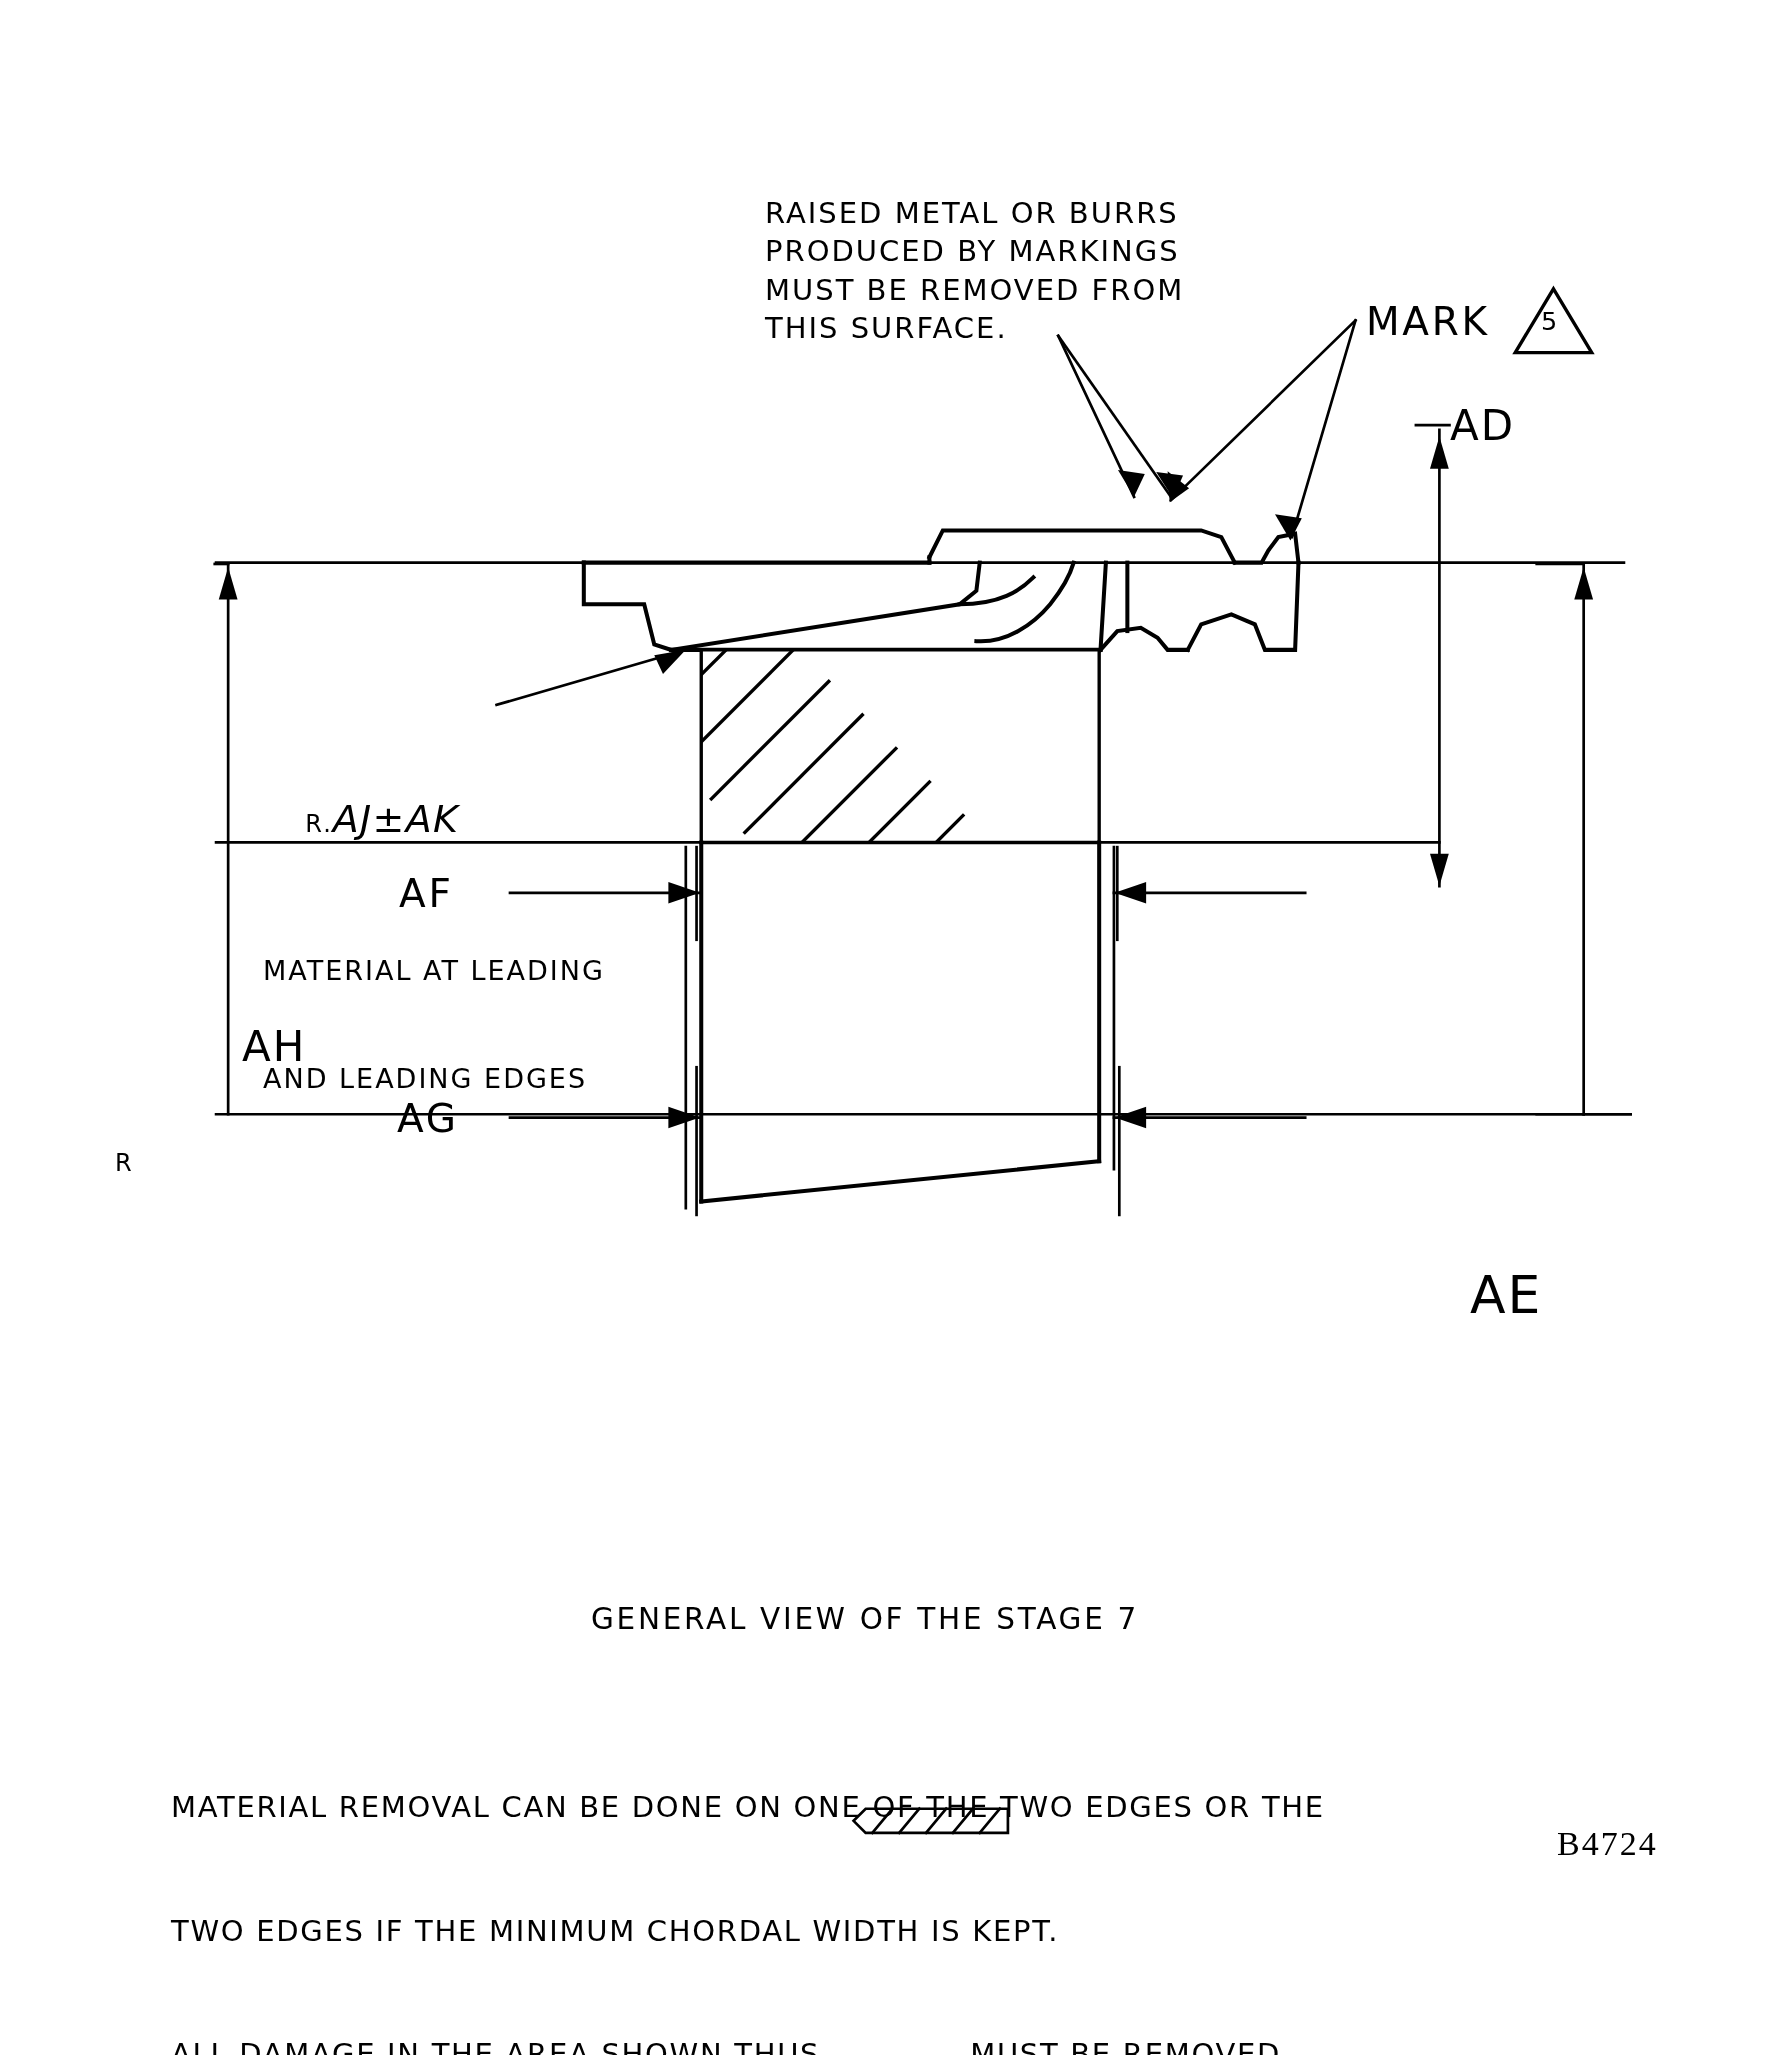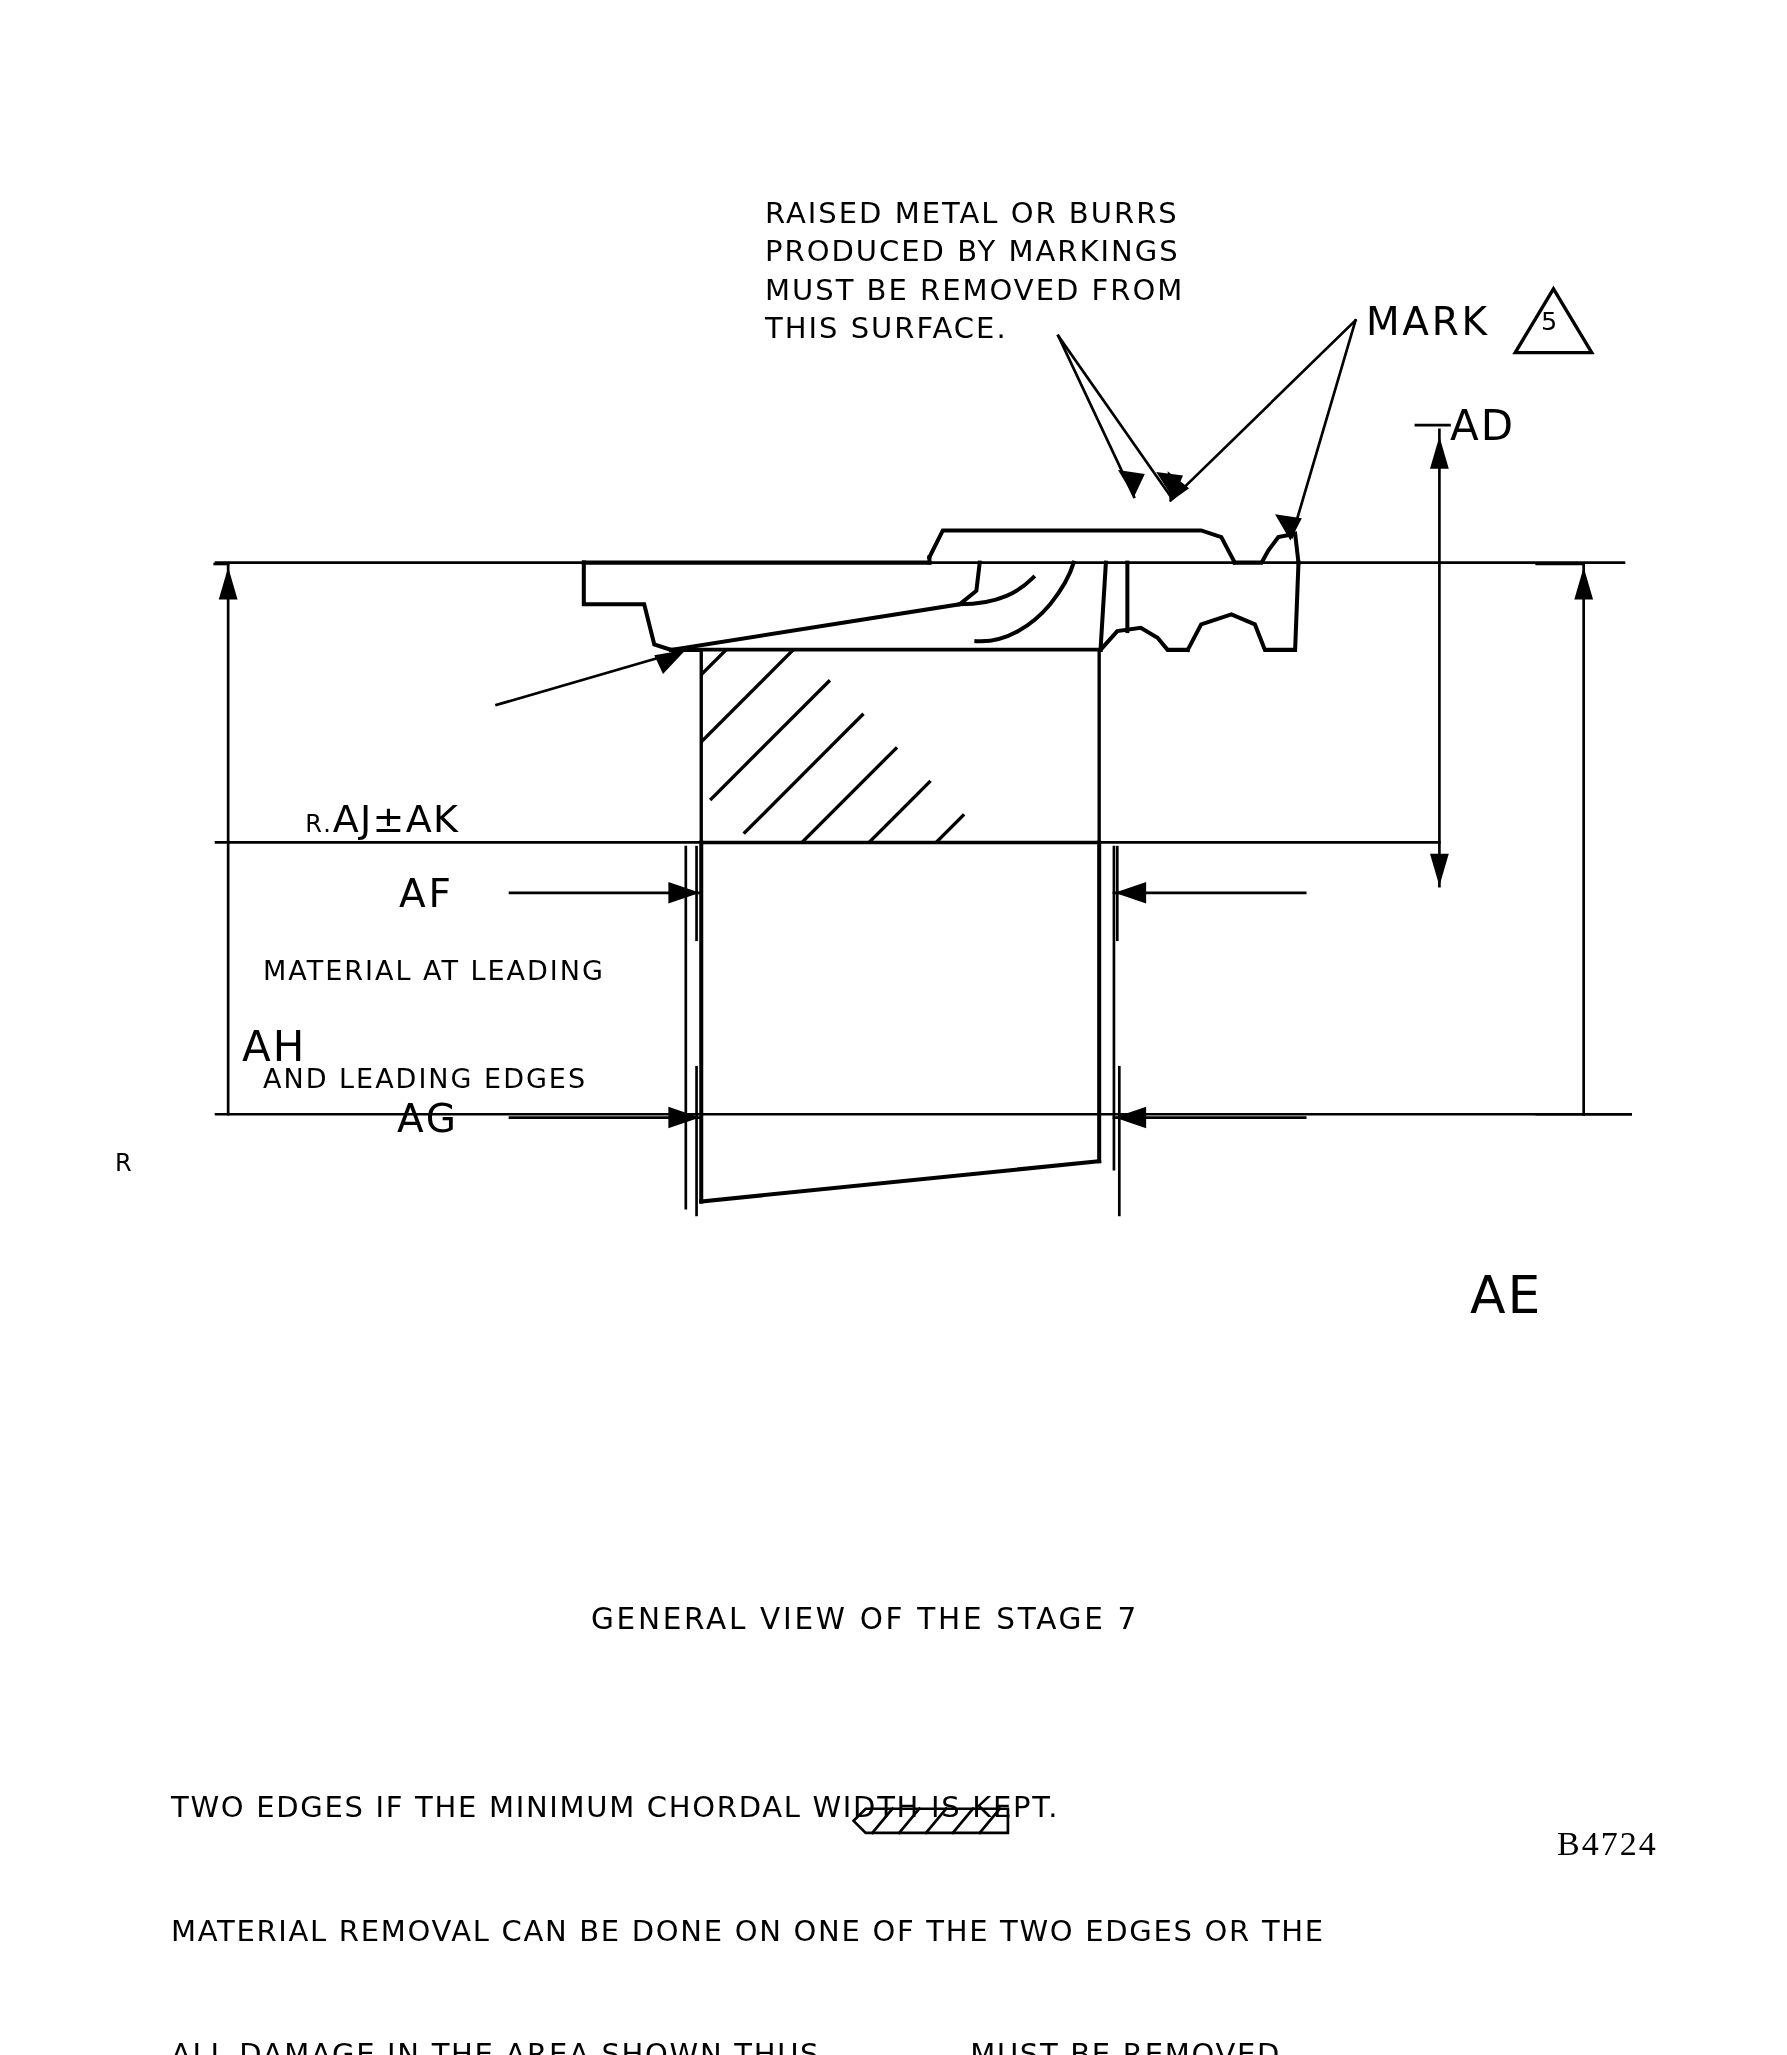--- a/index.html
+++ b/index.html
@@ -79,20 +79,21 @@
   #radius-note {
     left: 263px;
     top: 685px;
     font-size: 27px;
     letter-spacing: 2px;
     line-height: 1.34;
   }
   #radius-note .big {
     font-size: 38px;
     letter-spacing: 1.3px;
+    font-style: italic;
   }
   #radius-note .sm {
     font-size: 24px;
   }
   #caption {
     left: 591px;
     top: 1520px;
     font-size: 29.5px;
     letter-spacing: 2.7px;
     line-height: 1.35;
@@ -308,21 +309,21 @@
   </div>
   <div>MATERIAL AT LEADING</div>
   <div>AND LEADING EDGES</div>
 </div>
 
 <div class="abs txt" id="caption">
   <div>GENERAL VIEW OF THE STAGE 7</div>
 </div>
 
 <div class="abs txt" id="bottom-notes">
+  <div>MATERIAL REMOVAL CAN BE DONE ON ONE OF THE TWO EDGES OR THE</div>
   <div>TWO EDGES IF THE MINIMUM CHORDAL WIDTH IS KEPT.</div>
-  <div>MATERIAL REMOVAL CAN BE DONE ON ONE OF THE TWO EDGES OR THE</div>
   <div><span>ALL DAMAGE IN THE AREA SHOWN THUS</span><span class="hatch-inline"></span><span>MUST BE REMOVED</span></div>
   
   
 </div>
 
 <div class="abs txt" id="drawing-code">B4724</div>
 
 
 </body></html>

